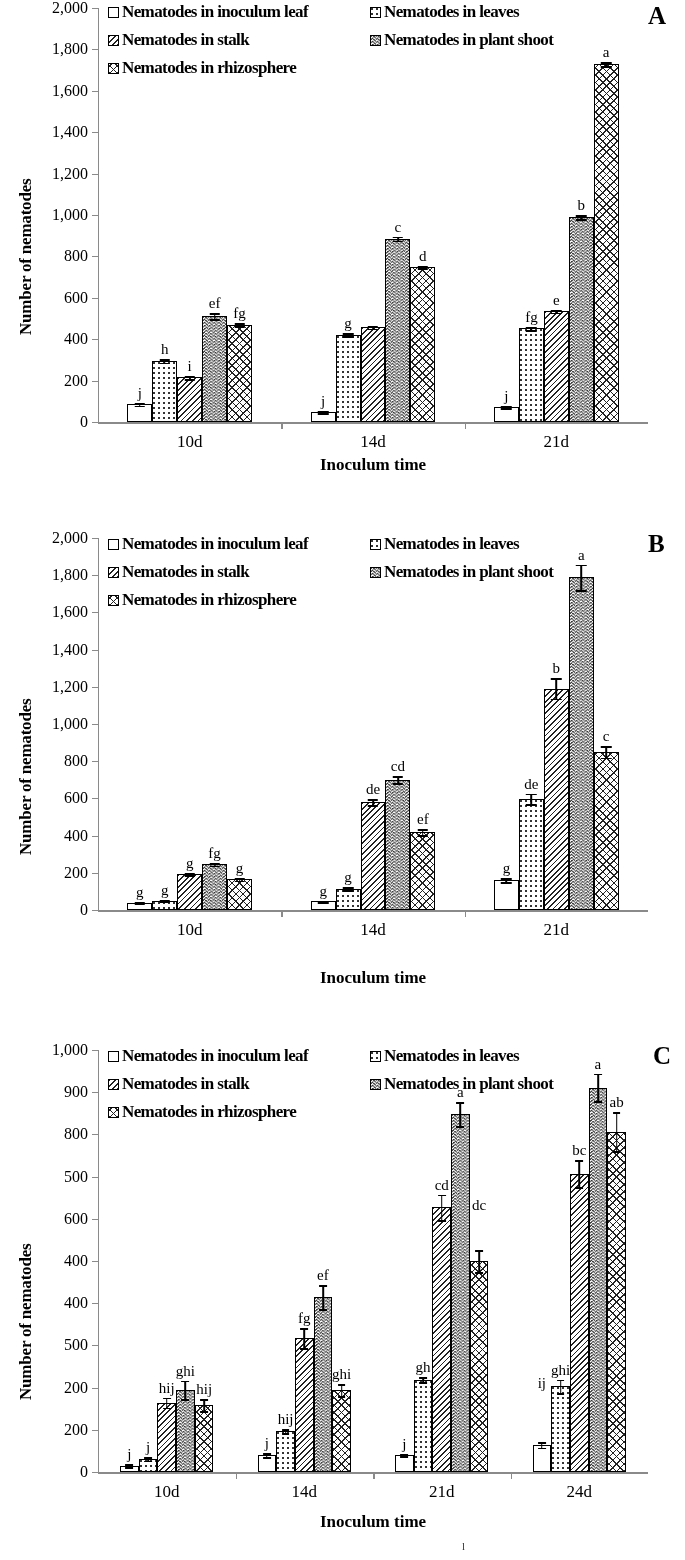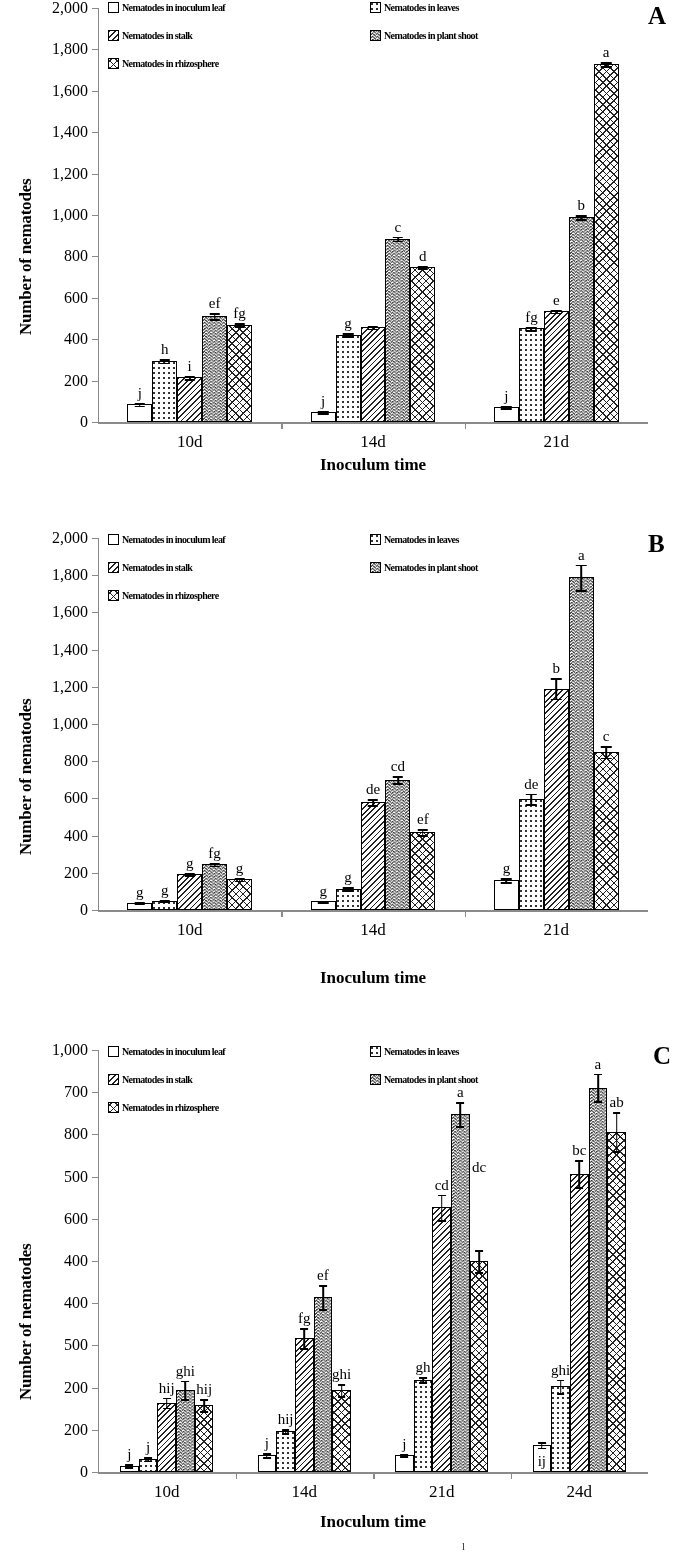--- a/index.html
+++ b/index.html
@@ -128,21 +128,21 @@
   .gsep { position: absolute; width: 1.5px; background: #8a8a8a; }
   .legend-item { display: flex; align-items: center; white-space: nowrap; }
   .legend-swatch {
     width: 11px; height: 11px;
     border: 1.3px solid #000;
     margin-right: 3px;
     flex: 0 0 auto;
   }
   .legend-text {
     font-weight: bold;
-    font-size: 10px;
+    font-size: 17px;
     letter-spacing: -0.6px;
   }
 
   .panel-letter {
     position: absolute;
     font-weight: bold;
     font-size: 25px;
   }
   .stray-mark {
     position: absolute;
@@ -427,21 +427,21 @@
     <div class="ytick" style="left:32px; top:1303.2px; width:56px;">400</div>
     <div class="ytickmark" style="left:92px; top:1261px;"></div>
     <div class="ytick" style="left:32px; top:1261px; width:56px;">400</div>
     <div class="ytickmark" style="left:92px; top:1218.8px;"></div>
     <div class="ytick" style="left:32px; top:1218.8px; width:56px;">600</div>
     <div class="ytickmark" style="left:92px; top:1176.6px;"></div>
     <div class="ytick" style="left:32px; top:1176.6px; width:56px;">500</div>
     <div class="ytickmark" style="left:92px; top:1134.4px;"></div>
     <div class="ytick" style="left:32px; top:1134.4px; width:56px;">800</div>
     <div class="ytickmark" style="left:92px; top:1092.2px;"></div>
-    <div class="ytick" style="left:32px; top:1092.2px; width:56px;">700</div>
+    <div class="ytick" style="left:32px; top:1092.2px; width:56px;">900</div>
     <div class="ytickmark" style="left:92px; top:1050px;"></div>
     <div class="ytick" style="left:32px; top:1050px; width:56px;">1,000</div>
     <div class="ylabel" style="left:16px; top:1400px;">Number of nematodes</div>
     <div class="bar f-empty" style="left:120px; top:1465.67px; width:18.7px; height:6.329999999999927px;" title="Nematodes in inoculum leaf 10d: 15"></div>
     <div class="errbar" style="left:129.35px; top:1463.982px; height:3.3759999999999764px;"></div>
     <div class="errcap" style="left:129.35px; top:1463.982px; width:7.853999999999999px;"></div>
     <div class="errcap" style="left:129.35px; top:1467.358px; width:7.853999999999999px;"></div>
     <div class="sig" style="left:129.35px; top:1446.982px;">j</div>
     <div class="bar f-dots" style="left:138.7px; top:1458.918px; width:18.7px; height:13.082000000000107px;" title="Nematodes in leaves 10d: 31"></div>
     <div class="errbar" style="left:148.04999999999998px; top:1457.23px; height:3.3759999999999764px;"></div>
@@ -509,28 +509,28 @@
     <div class="sig" style="left:441.75px; top:1177.746px;">cd</div>
     <div class="bar f-wave" style="left:451.1px; top:1114.144px; width:18.7px; height:357.856px;" title="Nematodes in plant shoot 21d: 848"></div>
     <div class="errbar" style="left:460.45000000000005px; top:1102.328px; height:23.632000000000062px;"></div>
     <div class="errcap" style="left:460.45000000000005px; top:1102.328px; width:7.853999999999999px;"></div>
     <div class="errcap" style="left:460.45000000000005px; top:1125.96px; width:7.853999999999999px;"></div>
     <div class="sig" style="left:460.45000000000005px; top:1085.328px;">a</div>
     <div class="bar f-cross" style="left:469.8px; top:1261.422px; width:18.7px; height:210.57799999999997px;" title="Nematodes in rhizosphere 21d: 499"></div>
     <div class="errbar" style="left:479.15000000000003px; top:1250.45px; height:21.94399999999996px;"></div>
     <div class="errcap" style="left:479.15000000000003px; top:1250.45px; width:7.853999999999999px;"></div>
     <div class="errcap" style="left:479.15000000000003px; top:1272.394px; width:7.853999999999999px;"></div>
-    <div class="sig" style="left:479.15000000000003px; top:1160px;">dc</div>
+    <div class="sig" style="left:479.15000000000003px; top:1198px;">dc</div>
     <div class="xtick" style="left:373px; top:1482px; width:137.5px;">21d</div>
     <div class="gsep" style="left:510.5px; top:1472px; height:7px;"></div>
     <div class="bar f-empty" style="left:532.5px; top:1444.992px; width:18.7px; height:27.008000000000038px;" title="Nematodes in inoculum leaf 24d: 64"></div>
     <div class="errbar" style="left:541.85px; top:1442.46px; height:5.063999999999851px;"></div>
     <div class="errcap" style="left:541.85px; top:1442.46px; width:7.853999999999999px;"></div>
     <div class="errcap" style="left:541.85px; top:1447.524px; width:7.853999999999999px;"></div>
-    <div class="sig" style="left:541.85px; top:1454px;text-align:right;">ij</div>
+    <div class="sig" style="left:541.85px; top:1376px;text-align:right;">ij</div>
     <div class="bar f-dots" style="left:551.2px; top:1386.334px; width:18.7px; height:85.66599999999994px;" title="Nematodes in leaves 24d: 203"></div>
     <div class="errbar" style="left:560.5500000000001px; top:1379.5819999999999px; height:13.504000000000133px;"></div>
     <div class="errcap" style="left:560.5500000000001px; top:1379.5819999999999px; width:7.853999999999999px;"></div>
     <div class="errcap" style="left:560.5500000000001px; top:1393.086px; width:7.853999999999999px;"></div>
     <div class="sig" style="left:560.5500000000001px; top:1362.5819999999999px;">ghi</div>
     <div class="bar f-diag" style="left:569.9px; top:1173.646px; width:18.7px; height:298.35400000000004px;" title="Nematodes in stalk 24d: 707"></div>
     <div class="errbar" style="left:579.25px; top:1160.142px; height:27.008000000000038px;"></div>
     <div class="errcap" style="left:579.25px; top:1160.142px; width:7.853999999999999px;"></div>
     <div class="errcap" style="left:579.25px; top:1187.15px; width:7.853999999999999px;"></div>
     <div class="sig" style="left:579.25px; top:1143.142px;">bc</div>

